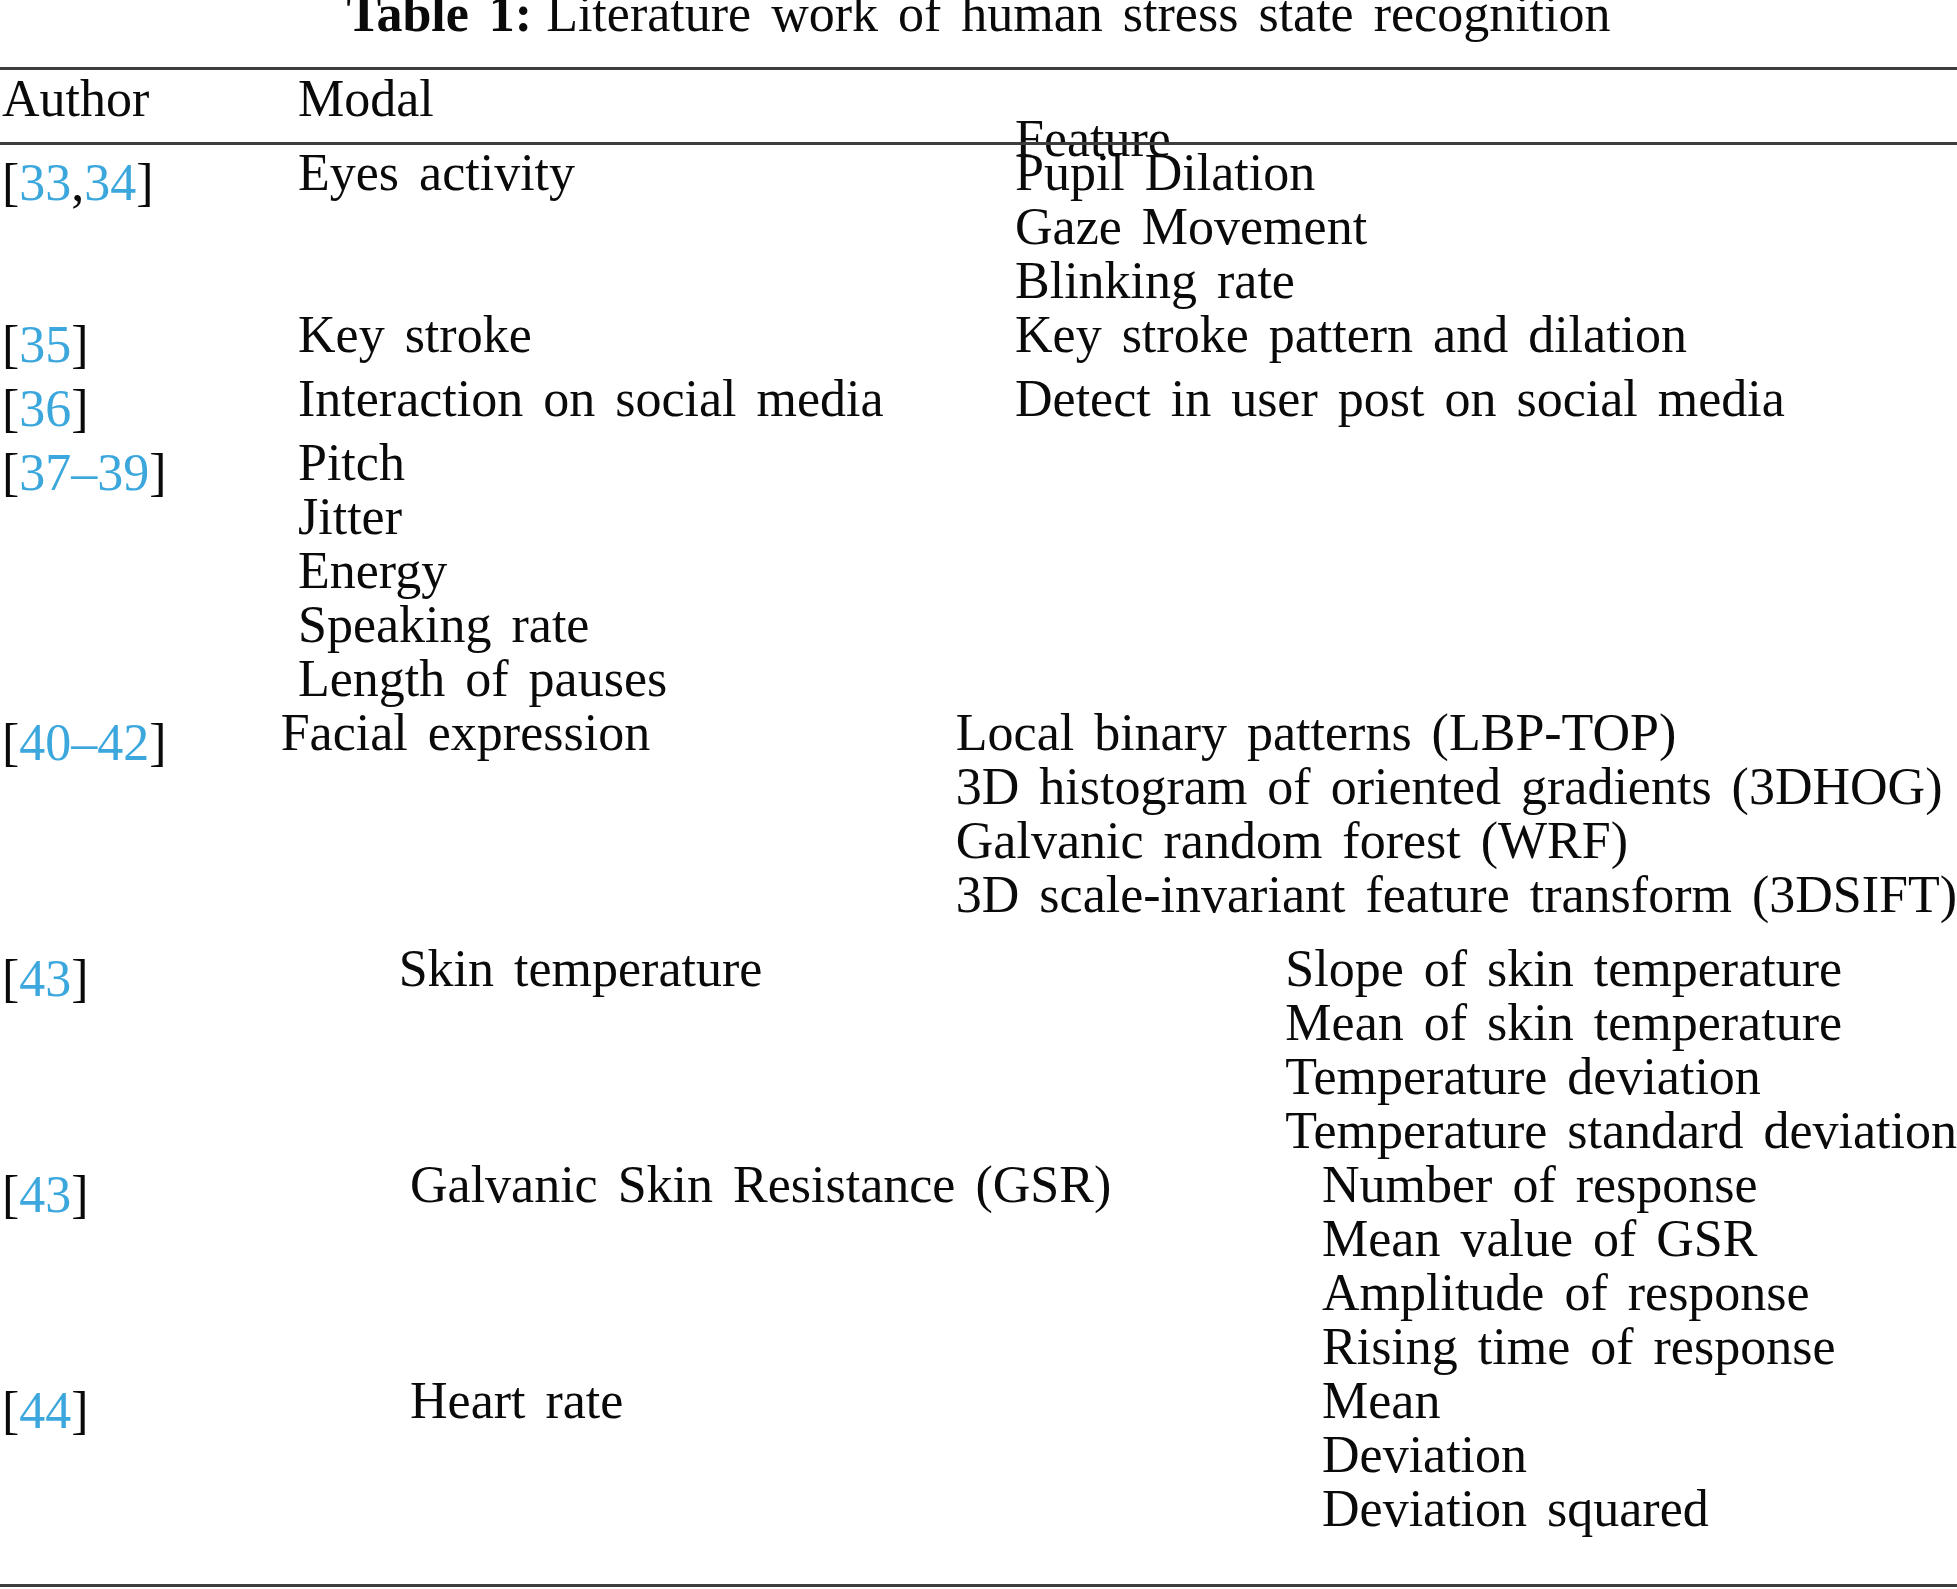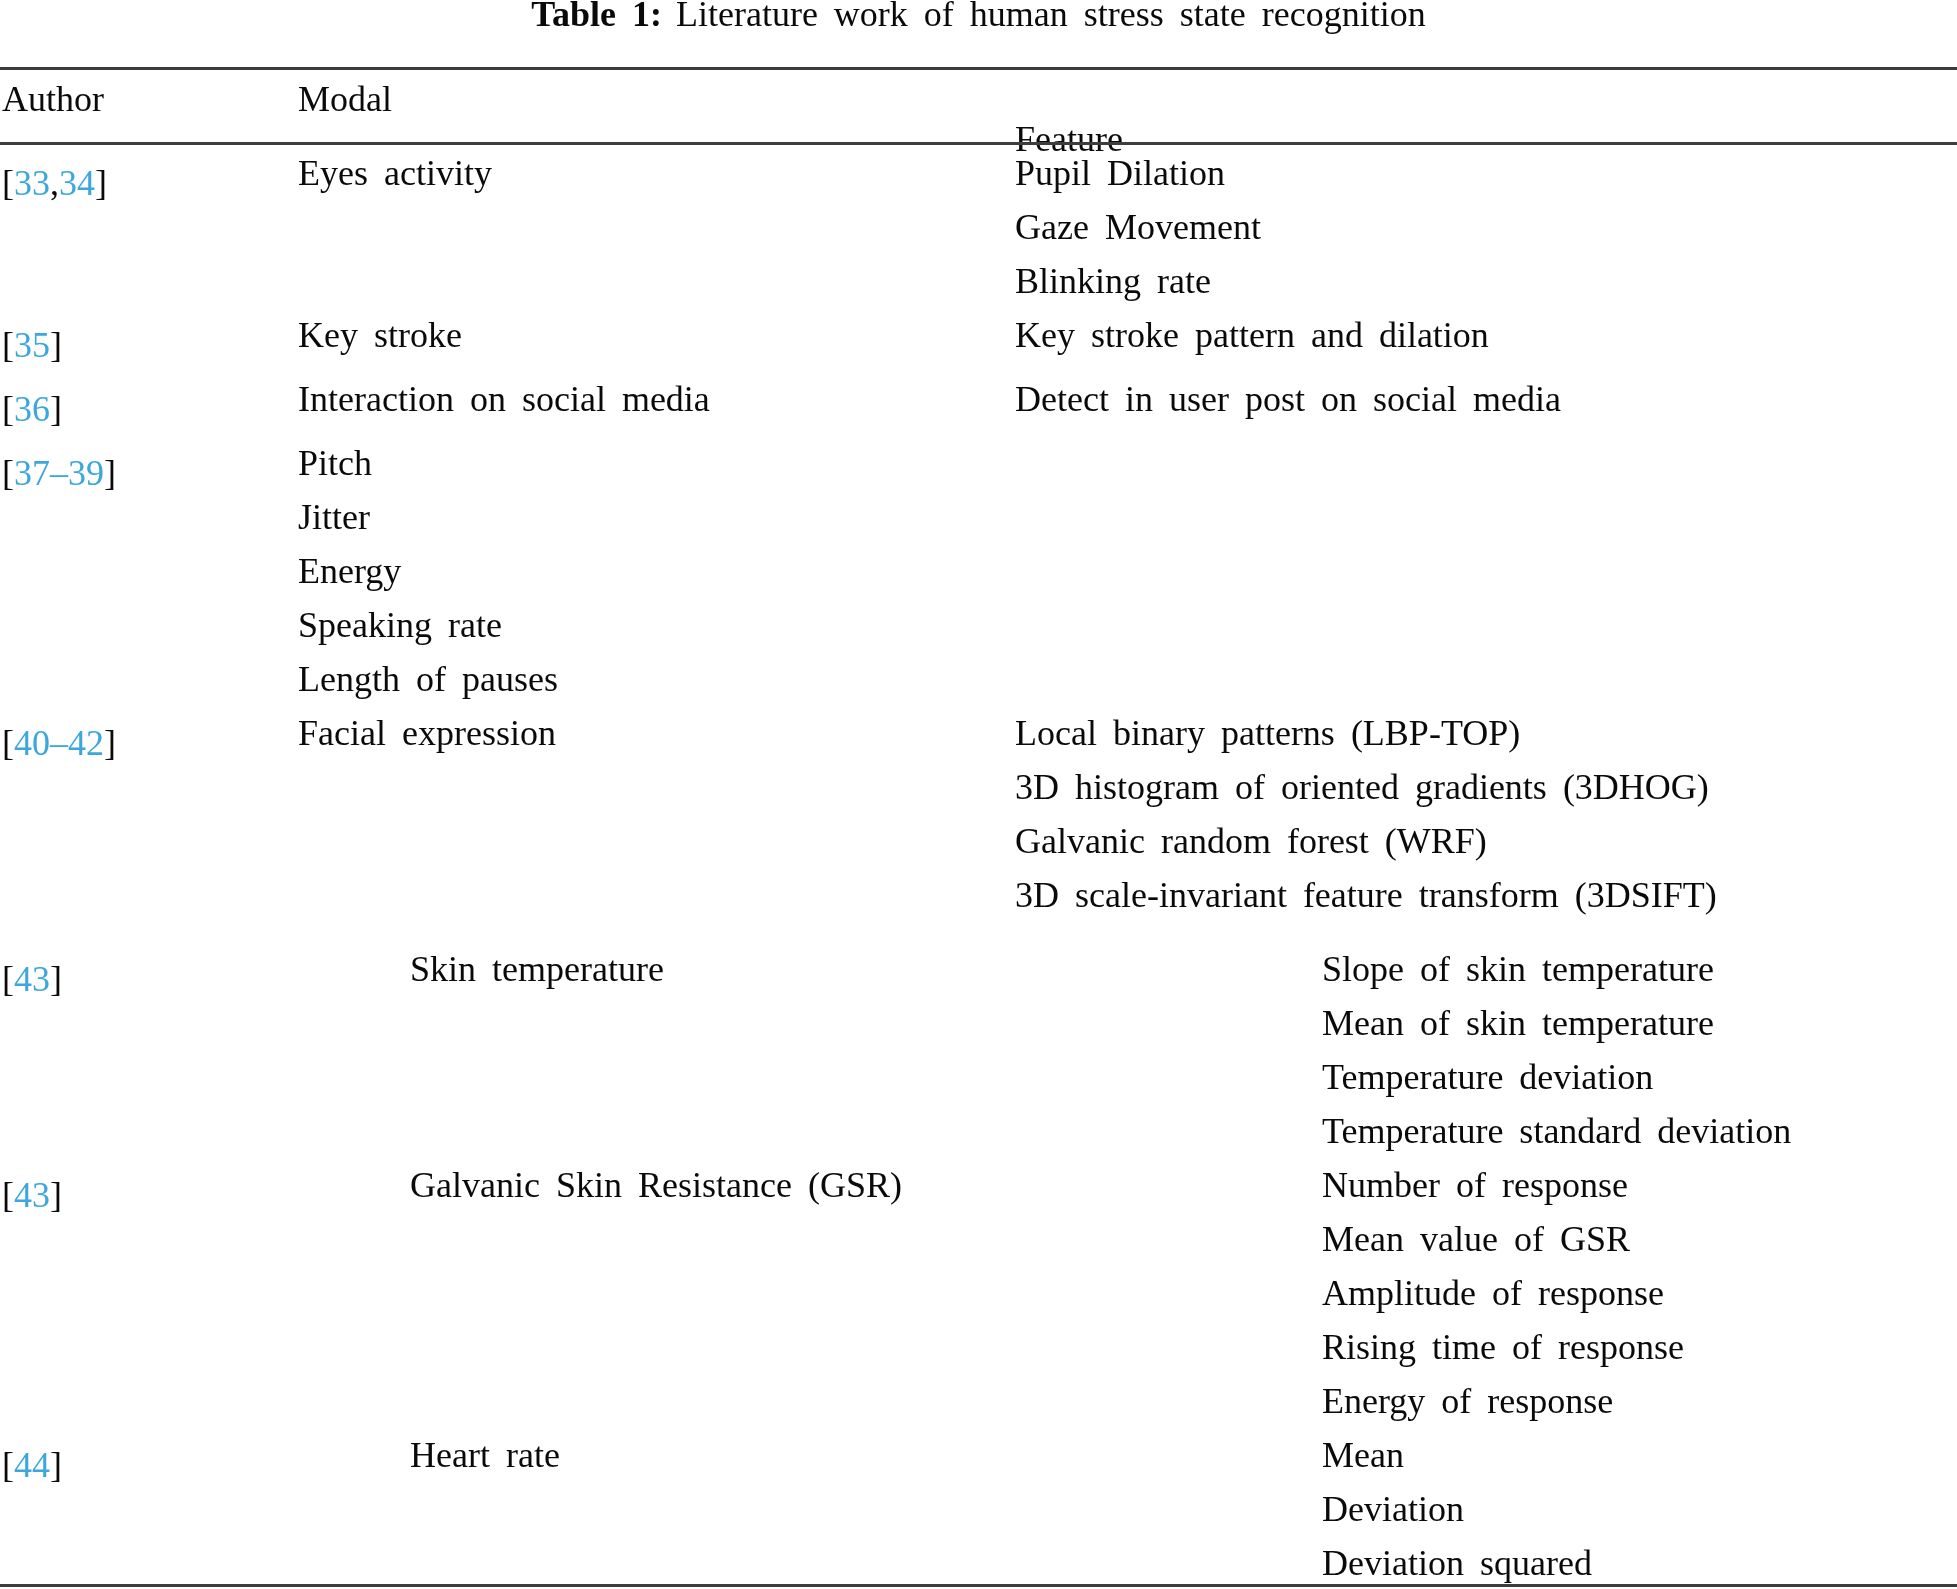--- a/index.html
+++ b/index.html
@@ -3,21 +3,21 @@
 <meta charset="utf-8">
 <style>
   html, body { margin: 0; padding: 0; background: #ffffff; }
   .page {
     position: relative;
     width: 1957px;
     height: 1589px;
     background: var(--bg, #ffffff);
     color: var(--text, #0a0a0a);
     font-family: "Liberation Serif", serif;
-    font-size: 36px;
+    font-size: 52px;
     word-spacing: 7px;
     overflow: hidden;
   }
   .caption {
     position: absolute;
     top: -8px;
     left: 0;
     right: 0;
     text-align: center;
     line-height: 44px;
@@ -138,21 +138,20 @@
         </div>
       </div>
       <div class="row lower">
         <div class="cell col-author"><span>[</span><span class="cite">43</span><span>]</span></div>
         <div class="cell col-modal">Galvanic Skin Resistance (GSR)</div>
         <div class="cell col-feature">
           <div class="feature-line">Number of response</div>
           <div class="feature-line">Mean value of GSR</div>
           <div class="feature-line">Amplitude of response</div>
           <div class="feature-line">Rising time of response</div>
-          <div class="feature-line">Energy of response</div>
         </div>
       </div>
       <div class="row lower">
         <div class="cell col-author"><span>[</span><span class="cite">44</span><span>]</span></div>
         <div class="cell col-modal">Heart rate</div>
         <div class="cell col-feature">
           <div class="feature-line">Mean</div>
           <div class="feature-line">Deviation</div>
           <div class="feature-line">Deviation squared</div>
         </div>

